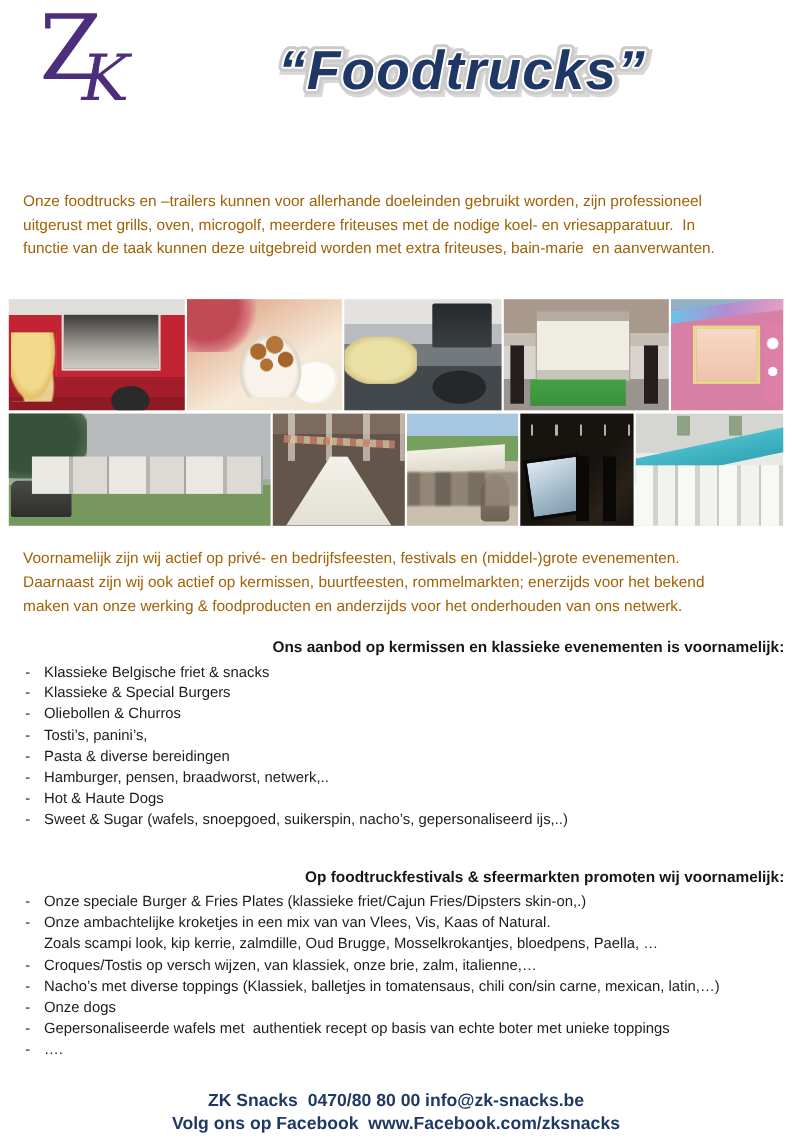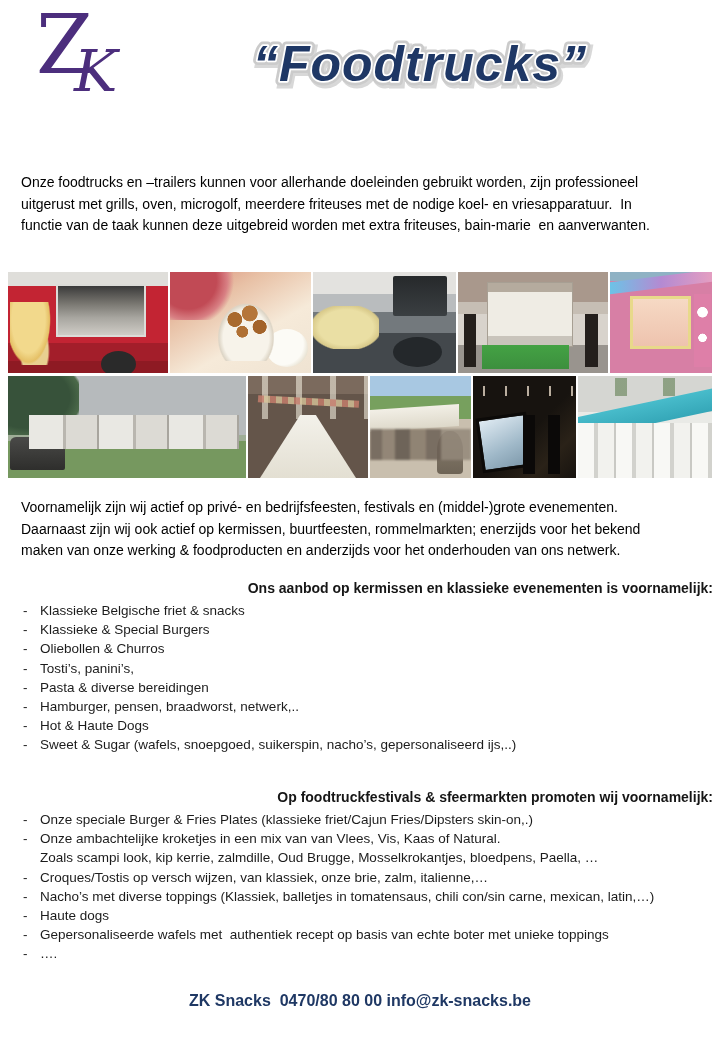--- a/index.html
+++ b/index.html
@@ -17,21 +17,21 @@
   .title-wrap{position:absolute;left:230px;top:18px;width:380px;height:92px;font-style:italic;}
   .title-wrap svg{width:100%;height:100%;}
   .title-wrap text{font-family:"Liberation Sans",sans-serif;font-weight:bold;
                    font-size:50px;letter-spacing:1px;}
   .t-shadow{stroke:#b9b9b9;stroke-width:9;fill:#b9b9b9;opacity:.55;}
   .t-outer{stroke:#cbcbcb;stroke-width:9;fill:none;stroke-linejoin:round;}
   .t-main{stroke:#ffffff;stroke-width:3.5;fill:#1e3765;paint-order:stroke;stroke-linejoin:round;}
 
   
   .para{position:absolute;left:21px;width:692px;font-size:14px;line-height:21.5px;
-        white-space:pre-wrap;color:#000000;}
+        white-space:pre-wrap;color:#a16207;}
   .p1{top:172px;}
   .p2{top:497px;}
 
   
   .collage{position:absolute;left:8px;top:272px;width:704px;}
   .prow{display:flex;gap:2px;margin-bottom:3px;}
   .ph{position:relative;overflow:hidden;flex:none;}
   .prow1 .ph{height:101px;}
   .prow2 .ph{height:102px;}
   .ph i{position:absolute;display:block;}
@@ -250,29 +250,30 @@
     <div class="bitem">
         <span class="dash">-</span>
         <span class="btext">Croques/Tostis op versch wijzen, van klassiek, onze brie, zalm, italienne,…</span>
       </div>
     <div class="bitem">
         <span class="dash">-</span>
         <span class="btext">Nacho’s met diverse toppings (Klassiek, balletjes in tomatensaus, chili con/sin carne, mexican, latin,…)</span>
       </div>
     <div class="bitem">
         <span class="dash">-</span>
-        <span class="btext">Haute dogs</span>
+        <span class="btext">Onze dogs</span>
       </div>
     <div class="bitem">
         <span class="dash">-</span>
         <span class="btext">Gepersonaliseerde wafels met  authentiek recept op basis van echte boter met unieke toppings</span>
       </div>
     <div class="bitem">
         <span class="dash">-</span>
         <span class="btext">….</span>
       </div>
   </div>
 
   <div class="footer">
     <div>ZK Snacks  0470/80 80 00 info@zk-snacks.be</div>
+    <div>Volg ons op Facebook  www.Facebook.com/zksnacks</div>
   </div>
 
 </div>
 
 </body></html>

